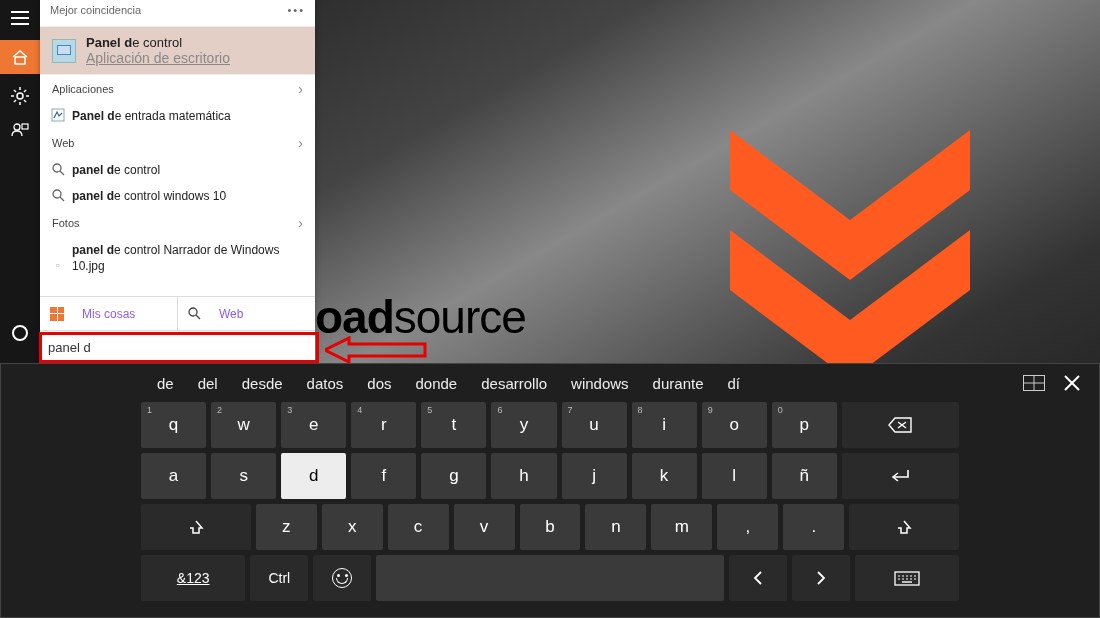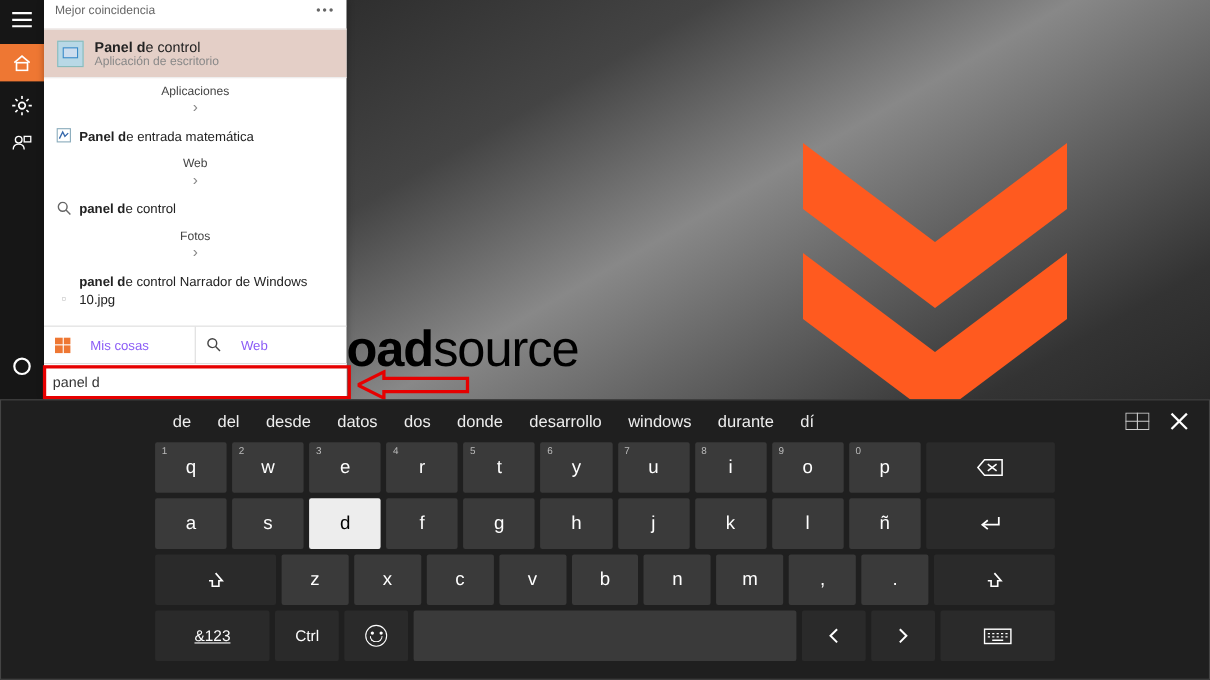--- a/index.html
+++ b/index.html
@@ -20,22 +20,22 @@
 
 
 .panel{position:absolute;left:40px;top:0;width:275px;height:363px;background:#fff;display:flex;flex-direction:column;box-shadow:0 0 6px rgba(0,0,0,.3);}
 .panel-head{height:26px;padding:5px 10px 12px;font-size:11px;color:#666;display:flex;align-items:center;justify-content:space-between;}
 .dots{letter-spacing:2px;color:#666;}
 .best{display:flex;align-items:center;gap:10px;padding:8px 12px;background:#e4cfc7;border-top:1px solid #eee;border-bottom:1px solid #eee;}
 .best-ic{width:24px;height:24px;background:#b8d8e6;display:flex;align-items:center;justify-content:center;border:1px solid #8bb;}
 .best-ic svg{width:16px;height:16px;}
 .best-txt .t1{font-size:13px;color:#222;}
 .best-txt .t1 b{font-weight:700;}
-.best-txt .t2{font-size:11px;color:#888;}
-.sec{padding:6px 12px;font-size:11px;color:#444;display:flex;align-items:center;justify-content:space-between;cursor:pointer;flex-direction:column;}
+.best-txt .t2{font-size:14px;color:#888;text-decoration:underline;}
+.sec{padding:6px 12px;font-size:11px;color:#444;display:flex;align-items:center;justify-content:space-between;cursor:pointer;}
 .sec .chev{color:#888;font-size:14px;}
 .row{padding:6px 12px 6px 32px;font-size:12px;color:#222;display:flex;align-items:flex-end;gap:8px;cursor:pointer;position:relative;}
 .row .ric{position:absolute;left:10px;width:16px;height:16px;display:flex;align-items:center;justify-content:center;color:#666;font-size:12px;}
 .row b{font-weight:700;}
 .panel-spacer{flex:1;}
 .tabs{display:flex;border-top:1px solid #ddd;height:34px;}
 .tab{flex:1;display:flex;align-items:center;gap:18px;padding:0 10px;font-size:12px;color:#8b5cf6;border-right:1px solid #ddd;}
 .tab:last-child{border-right:none;}
 .winlogo{width:14px;height:14px;display:grid;grid-template-columns:1fr 1fr;grid-template-rows:1fr 1fr;gap:1px;}
 .winlogo span{background:#e73;display:block;}
@@ -154,20 +154,29 @@
       <span class="chev">›</span>
   </div>
   <div class="row">
     <span class="ric">
       <svg width="13" height="13">
           <circle cx="5" cy="5" r="4" fill="none" stroke="#666" stroke-width="1.3"></circle>
           <line x1="8" y1="8" x2="12" y2="12" stroke="#666" stroke-width="1.3"></line>
         </svg>
     </span>
     <span><b>panel d</b><span>e control</span></span>
+  </div>
+  <div class="row">
+    <span class="ric">
+      <svg width="13" height="13">
+          <circle cx="5" cy="5" r="4" fill="none" stroke="#666" stroke-width="1.3"></circle>
+          <line x1="8" y1="8" x2="12" y2="12" stroke="#666" stroke-width="1.3"></line>
+        </svg>
+    </span>
+    <span><b>panel d</b><span>e control windows 10</span></span>
   </div>
 
   <div class="sec">
     <span>Fotos</span>
       <span class="chev">›</span>
   </div>
   <div class="row" style="line-height:1.3;">
     <span class="ric" style="color:#bbb;">▫</span>
     <span><b>panel d</b><span>e control Narrador de Windows 10.jpg</span></span>
   </div>

